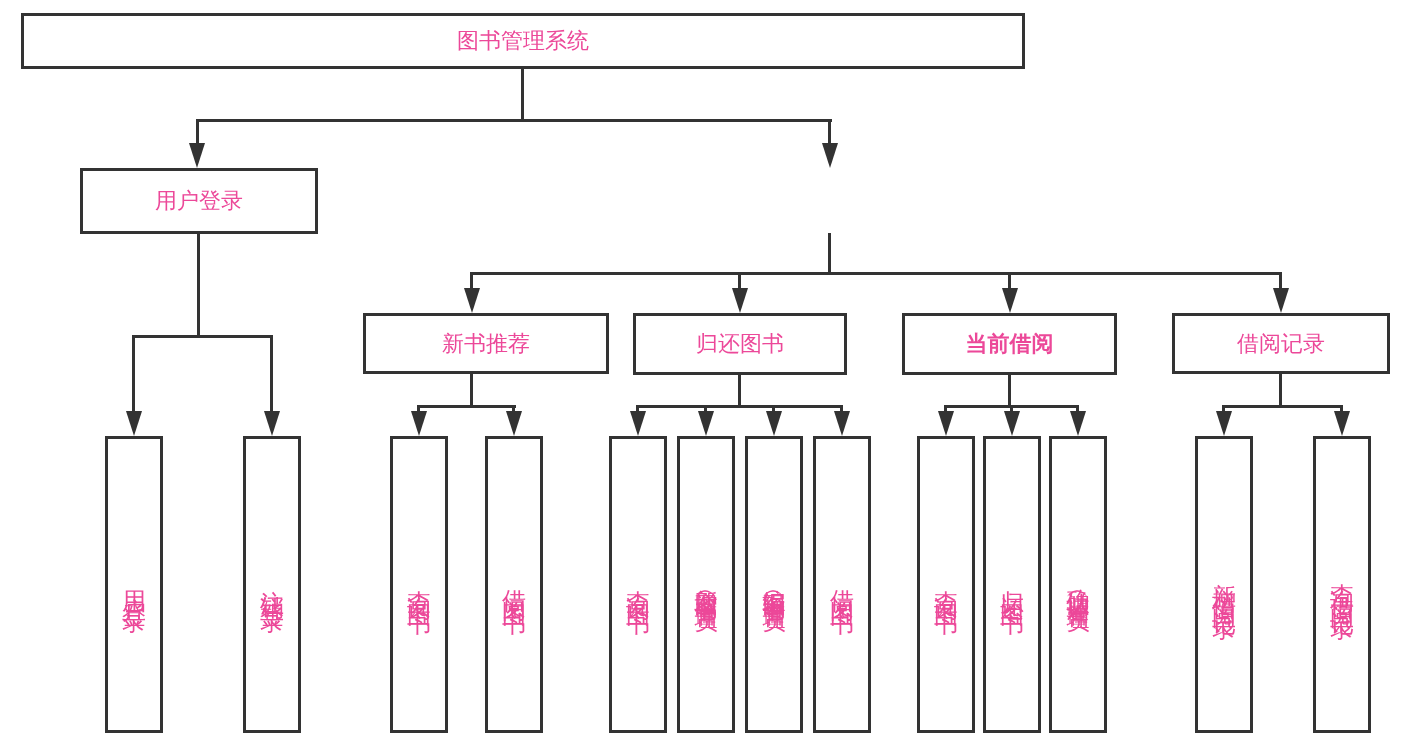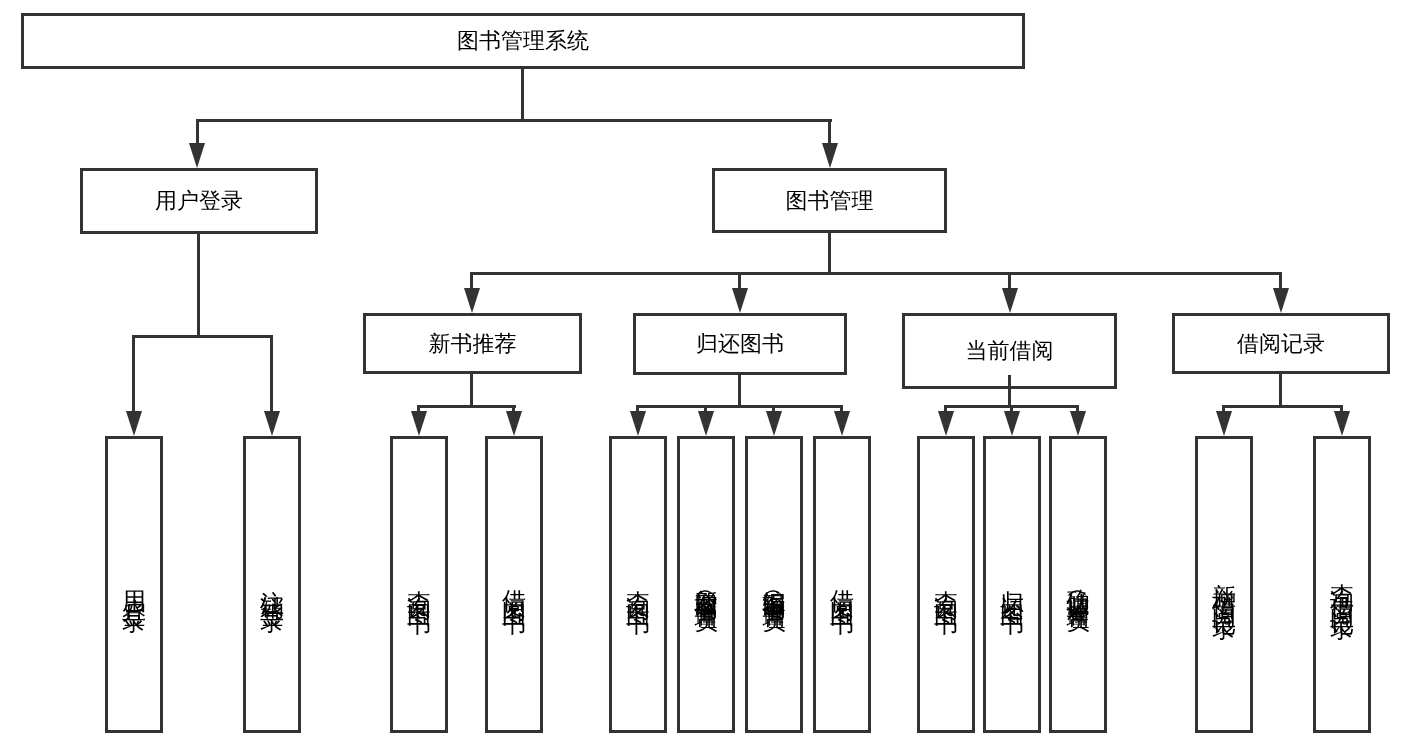--- a/index.html
+++ b/index.html
@@ -3,21 +3,21 @@
 <meta charset="utf-8">
 <style>
   html,body{margin:0;padding:0;background:#fff;}
   .canvas{
     position:relative;width:1405px;height:747px;background:#ffffff;overflow:hidden;
     font-family:"Liberation Sans","DejaVu Sans",sans-serif;color:#1f1f1f;
   }
   .node{
     position:absolute;border:3px solid #333333;background:#ffffff;box-sizing:border-box;
     display:flex;align-items:center;justify-content:center;
-    font-size:22px;color:#000000;text-align:center;
+    font-size:22px;color:#ec4899;text-align:center;
   }
   .leaf{width:58px;top:436px;height:297px;}
   .leaf span{
     writing-mode:vertical-rl;text-orientation:mixed;
     font-size:24px;letter-spacing:7px;line-height:1;
   }
   .leaf.long span{font-size:23px;letter-spacing:3px;}
   .hline{position:absolute;height:3px;background:#333333;}
   .vline{position:absolute;width:3px;background:#333333;}
   .tri{
@@ -35,31 +35,28 @@
 
 <div class="canvas">
 
   <div class="node" style="left:21px;top:13px;width:1004px;height:56px;">
     <span>图书管理系统</span>
   </div>
 
   <div class="node" style="left:80px;top:168px;width:238px;height:66px;">
     <span>用户登录</span>
   </div>
-  <div class="node" style="left:712px;top:168px;width:235px;height:65px;">
-    <span>图书管理</span>
-  </div>
 
-  <div class="node" style="left:363px;top:313px;width:219px;height:61px;">
+  <div class="node" style="left:363px;top:313px;width:246px;height:61px;">
     <span>新书推荐</span>
   </div>
   <div class="node" style="left:633px;top:313px;width:214px;height:62px;">
     <span>归还图书</span>
   </div>
-  <div class="node" style="left:902px;top:313px;width:215px;height:76px;">
+  <div class="node" style="left:902px;top:313px;width:215px;height:62px;font-weight:bold;">
     <span>当前借阅</span>
   </div>
   <div class="node" style="left:1172px;top:313px;width:218px;height:61px;">
     <span>借阅记录</span>
   </div>
 
   <div class="node leaf" style="left:105px;">
     <span>用户登录</span>
   </div>
   <div class="node leaf" style="left:243px;">

